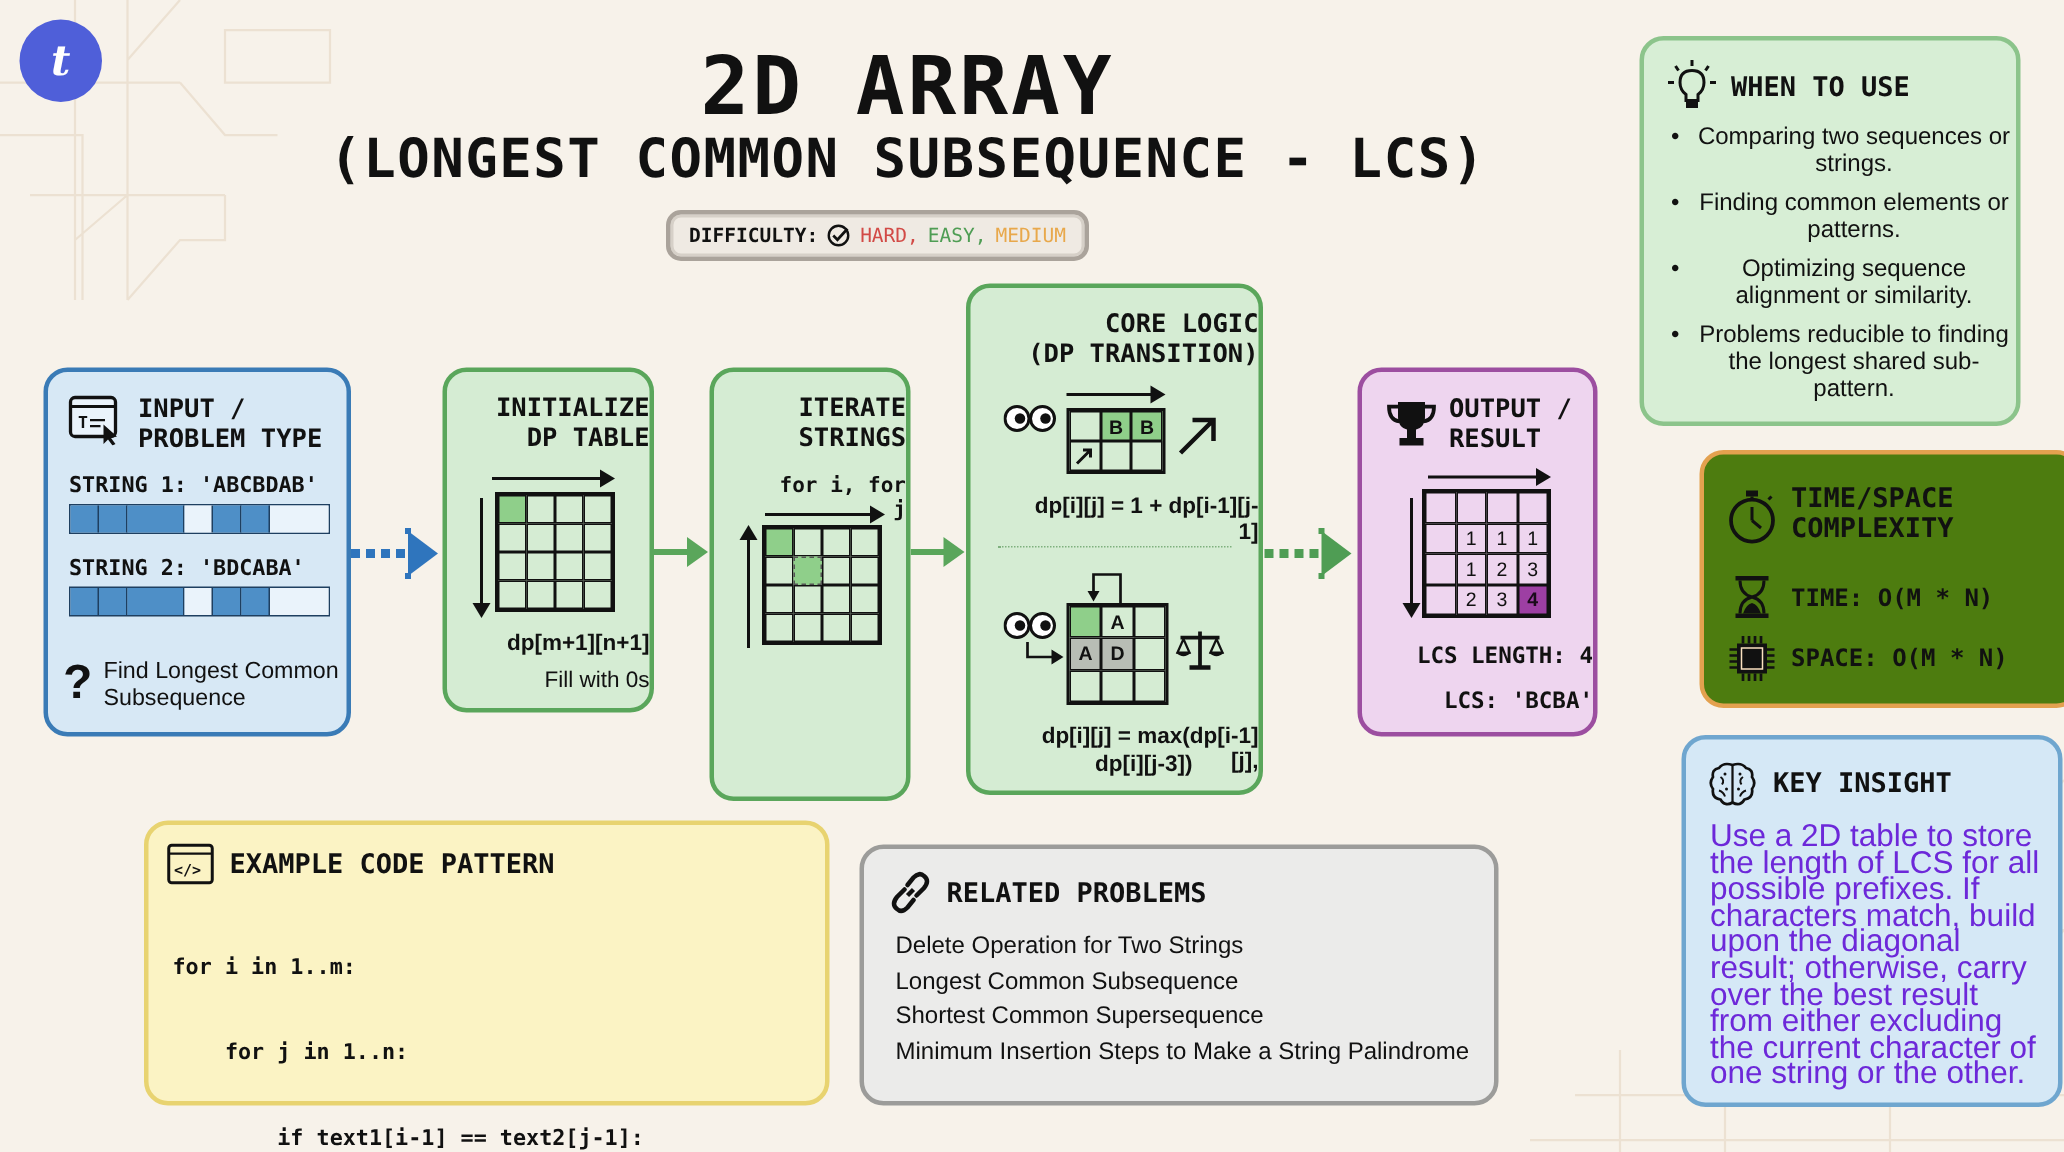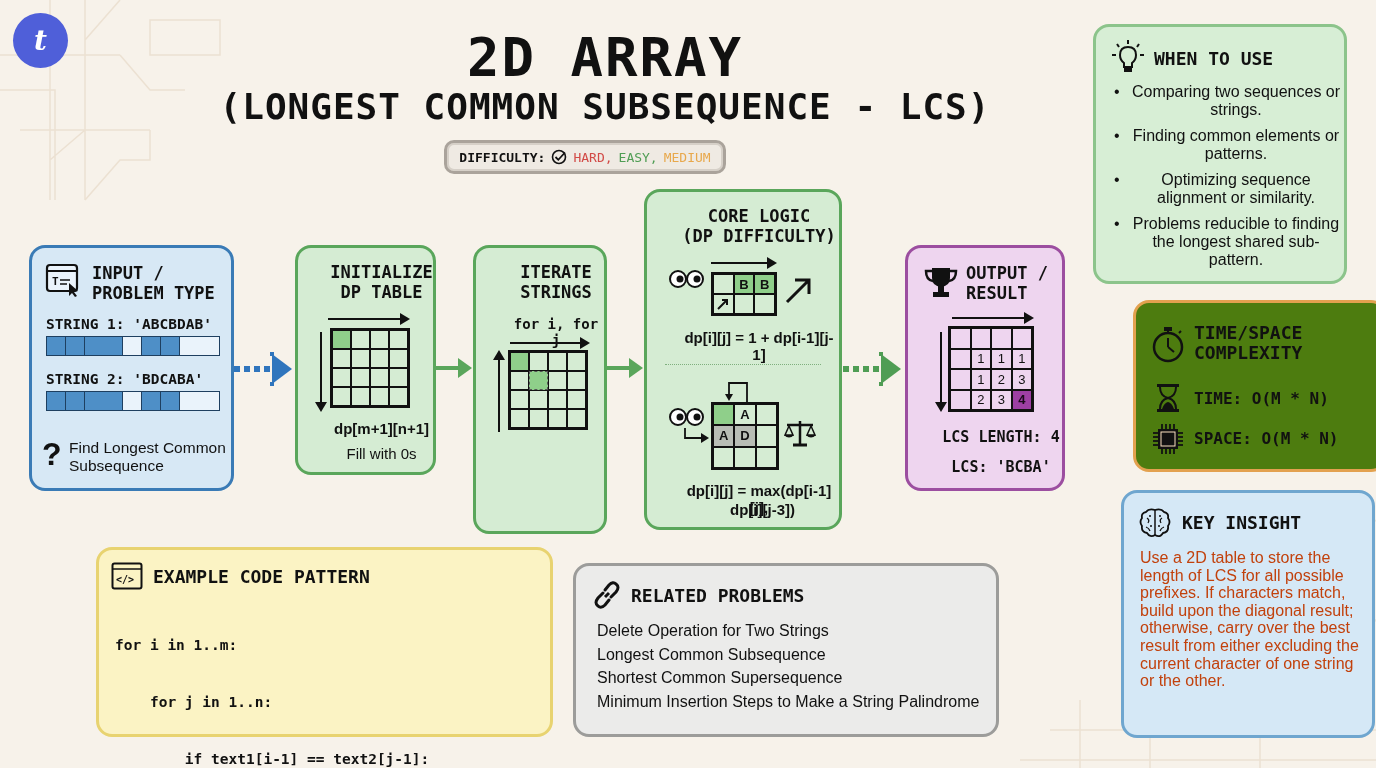--- a/index.html
+++ b/index.html
@@ -39,21 +39,21 @@
   .purple { background: #eed5ef; border-color: #9c4ea0; }
   .orange { background: #4d7c0f; border-color: #e3a14f; margin-left: 40px; }
   .yellow { background: #fbf3c4; border-color: #e8d370; }
   .gray { background: #ebebea; border-color: #9c9c9a; }
   .lblue { background: #d5e8f6; border-color: #6fa6cf; margin-left: 28px; }
   .lgreen { background: #d7eed5; border-color: #8cc48b; }
 
   .card-title {
     font-family: "DejaVu Sans Mono", monospace; font-weight: bold; font-size: 17px; line-height: 20px; color: #111;
   }
-  .center { text-align: center; padding-left: 32px; }
+  .center { text-align: right; padding-left: 32px; }
   .grid { position: absolute; display: grid; border: 2px solid #111; }
   .grid div { border: 1px solid #111; display: flex; align-items: center; justify-content: center; font-size: 13px; font-weight: bold; }
   .arrow-h { position: absolute; height: 2px; background: #111; }
   .arrow-h::after { content: ""; position: absolute; right: -2px; top: -5px; border-left: 10px solid #111; border-top: 6px solid transparent; border-bottom: 6px solid transparent; }
   .arrow-v { position: absolute; width: 2px; background: #111; }
   .arrow-v.down::after { content: ""; position: absolute; bottom: -2px; left: -5px; border-top: 10px solid #111; border-left: 6px solid transparent; border-right: 6px solid transparent; }
   .arrow-v.up::after { content: ""; position: absolute; top: -2px; left: -5px; border-bottom: 10px solid #111; border-left: 6px solid transparent; border-right: 6px solid transparent; }
   .formula { position: absolute; font-family: "Liberation Sans", sans-serif; font-weight: bold; font-size: 15px; color: #111; }
   .strbar { position: absolute; left: 14px; width: 174px; height: 20px; display: flex; border: 1.5px solid #1e3f60; }
   .strbar div { border-right: 1.5px solid #1e3f60; height: 100%; }
@@ -206,21 +206,21 @@
 </div>
 
 <svg class="connector" style="left:607px; top:356px;" width="38" height="24" viewBox="0 0 38 24">
   <rect x="0" y="10" width="24" height="4" fill="#5aa65b"></rect>
     <path d="M22 2 L36 12 L22 22 Z" fill="#5aa65b"></path>
 </svg>
 
 <div class="card green" style="left:644px; top:189px; width:198px; height:341px;">
   <div class="card-title center" style="position:absolute; left:0; right:0; top:14px;">
     <div>CORE LOGIC</div>
-    <div>(DP DIFFICULTY)</div>
+    <div>(DP TRANSITION)</div>
   </div>
   <svg style="position:absolute; left:22px; top:76px;" width="36" height="22" viewBox="0 0 36 22">
     <circle cx="9" cy="11" r="8" fill="#fff" stroke="#111" stroke-width="2"></circle>
       <circle cx="11" cy="11" r="3.5" fill="#111"></circle>
     <circle cx="26" cy="11" r="8" fill="#fff" stroke="#111" stroke-width="2"></circle>
       <circle cx="28" cy="11" r="3.5" fill="#111"></circle>
   </svg>
   <div class="arrow-h" style="left:64px; top:70px; width:64px;"></div>
   <div class="grid" style="left:64px; top:80px; width:66px; height:44px; grid-template-columns:repeat(3,1fr); grid-template-rows:repeat(2,1fr);">
     <div></div>
@@ -390,21 +390,21 @@
   <svg style="position:absolute; left:14px; top:14px;" width="34" height="32" viewBox="0 0 34 32">
     <path d="M17 3 Q11 1 8 5 Q3 6 4 11 Q1 15 4 19 Q3 25 9 26 Q12 31 17 28 Q22 31 25 26 Q31 25 30 19 Q33 15 30 11 Q31 6 26 5 Q23 1 17 3 Z" fill="none" stroke="#111" stroke-width="1.8"></path>
     <line x1="17" y1="3" x2="17" y2="28" stroke="#111" stroke-width="1.5"></line>
     <path d="M9 11 Q12 13 10 16 M24 11 Q21 13 23 16 M8 20 Q11 21 12 24 M26 20 Q23 21 22 24" fill="none" stroke="#111" stroke-width="1.3"></path>
     <circle cx="12" cy="9" r="1" fill="#111"></circle>
       <circle cx="22" cy="9" r="1" fill="#111"></circle>
       <circle cx="13" cy="19" r="1" fill="#111"></circle>
       <circle cx="21" cy="19" r="1" fill="#111"></circle>
   </svg>
   <div class="card-title" style="position:absolute; left:58px; top:20px; font-size:18px;">KEY INSIGHT</div>
-  <div style="position:absolute; left:16px; top:56px; width:226px; font-size:16px; line-height:17.6px; color:#c2410c;">Use a 2D table to store the length of LCS for all possible prefixes. If characters match, build upon the diagonal result; otherwise, carry over the best result from either excluding the current character of one string or the other.</div>
+  <div style="position:absolute; left:16px; top:56px; width:226px; font-size:21px; line-height:17.6px; color:#6d28d9;">Use a 2D table to store the length of LCS for all possible prefixes. If characters match, build upon the diagonal result; otherwise, carry over the best result from either excluding the current character of one string or the other.</div>
 </div>
 
 <div class="card yellow" style="left:96px; top:547px; width:457px; height:190px;">
   <svg style="position:absolute; left:12px; top:12px;" width="32" height="28" viewBox="0 0 32 28">
     <rect x="1.5" y="1.5" width="29" height="25" rx="2" fill="#fbf3c4" stroke="#111" stroke-width="2"></rect>
     <line x1="1.5" y1="7" x2="30.5" y2="7" stroke="#111" stroke-width="1.5"></line>
     <text x="5" y="21" font-family="DejaVu Sans Mono, monospace" font-size="10" font-weight="bold" fill="#111">&lt;/&gt;</text>
   </svg>
   <div class="card-title" style="position:absolute; left:54px; top:17px; font-size:18px;">EXAMPLE CODE PATTERN</div>
   <div class="code" style="position:absolute; left:16px; top:48px;">

